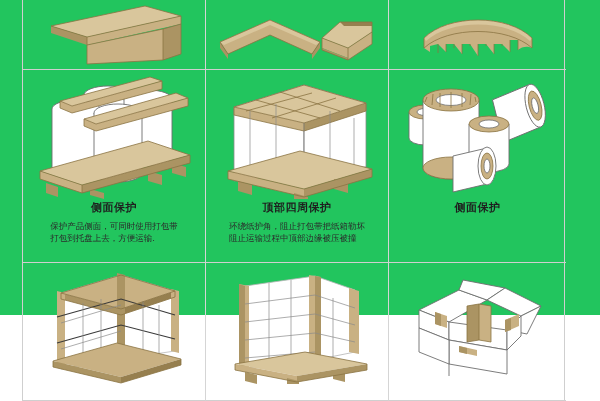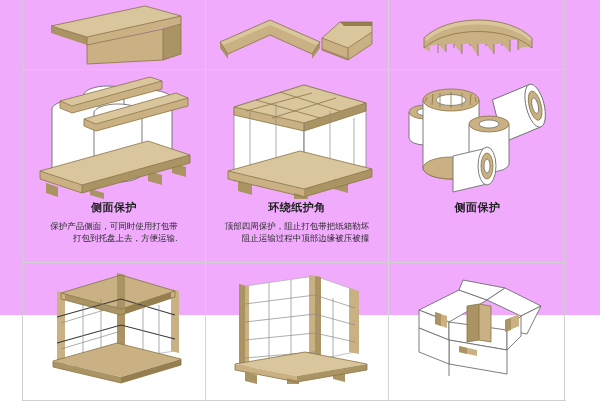--- a/index.html
+++ b/index.html
@@ -1,20 +1,20 @@
 <!DOCTYPE html>
 <html><head>
 <meta charset="utf-8">
 <style>
   html,body{margin:0;padding:0;}
   body{
     width:600px;height:401px;overflow:hidden;background:#ffffff;
     font-family:"DejaVu Sans","Liberation Sans",sans-serif;
   }
-  .sheet{position:relative;width:600px;height:315px;background:#f0abfc;}
+  .sheet{position:relative;width:600px;height:315px;background:#22c55e;}
 
   
   .grid{
     position:absolute;left:22px;top:0;width:543px;height:401px;
     border-left:1px solid #cfcfcf;border-right:1px solid #cfcfcf;
     box-sizing:border-box;
     display:grid;
     grid-template-columns:183px 183px 177px;
     grid-template-rows:70px 193px 138px;
   }
@@ -29,21 +29,21 @@
   .art{flex:0 0 auto;display:flex;align-items:center;justify-content:center;width:100%;}
   .row1 .art{height:70px;}
   .row2 .art{height:130px;}
   .row3 .art{height:122px;}
 
   .title{
     font-size:11px;font-weight:bold;color:#1e1e1e;letter-spacing:.5px;
     text-align:center;line-height:14px;margin-top:1px;
   }
   .desc{
-    font-size:8.5px;color:#2b2b2b;text-align:right;line-height:12px;
+    font-size:8.5px;color:#2b2b2b;text-align:left;line-height:12px;
     margin-top:5px;padding:0 10px;white-space:pre-line;
   }
   .row3 .title{margin-top:4px;}
 
   svg{display:block;overflow:visible;}
   .kr{fill:#c9b183;}
   .kr-d{fill:#ab9463;}
   .kr-l{fill:#d9c69c;}
   .kr-dd{fill:#967f4f;}
   .wh{fill:#ffffff;}
@@ -216,22 +216,22 @@
             <polygon points="22,110 36,114 36,124 22,120"></polygon>
             <polygon points="78,122 92,126 92,128 78,128"></polygon>
             <polygon points="118,108 132,112 132,122 118,118"></polygon>
           </g>
           <g class="lnk">
             <polyline points="12,100 84,80 156,98 156,106 88,126 12,108 12,100"></polyline>
             <polyline points="12,100 88,118 156,98"></polyline>
           </g>
         </svg>
       </div>
-      <div class="title">环绕纸护角</div>
-      <div class="desc">顶部四周保护，阻止打包带把纸箱勒坏
+      <div class="title">顶部四周保护</div>
+      <div class="desc">环绕纸护角，阻止打包带把纸箱勒坏
 阻止运输过程中顶部边缘被压被撞</div>
     </div>
 
     <div class="cell row2 c3">
       <div class="art">
         <svg width="158" height="126" viewBox="0 0 158 126">
 
           <g>
             <path class="wh" d="M10,40 L10,66 A16,7 0 0 0 42,66 L42,40" stroke="#6e6e6e" stroke-width=".9"></path>
             <ellipse class="kr" cx="26" cy="40" rx="16" ry="7" stroke="#8a7443" stroke-width=".8"></ellipse>

